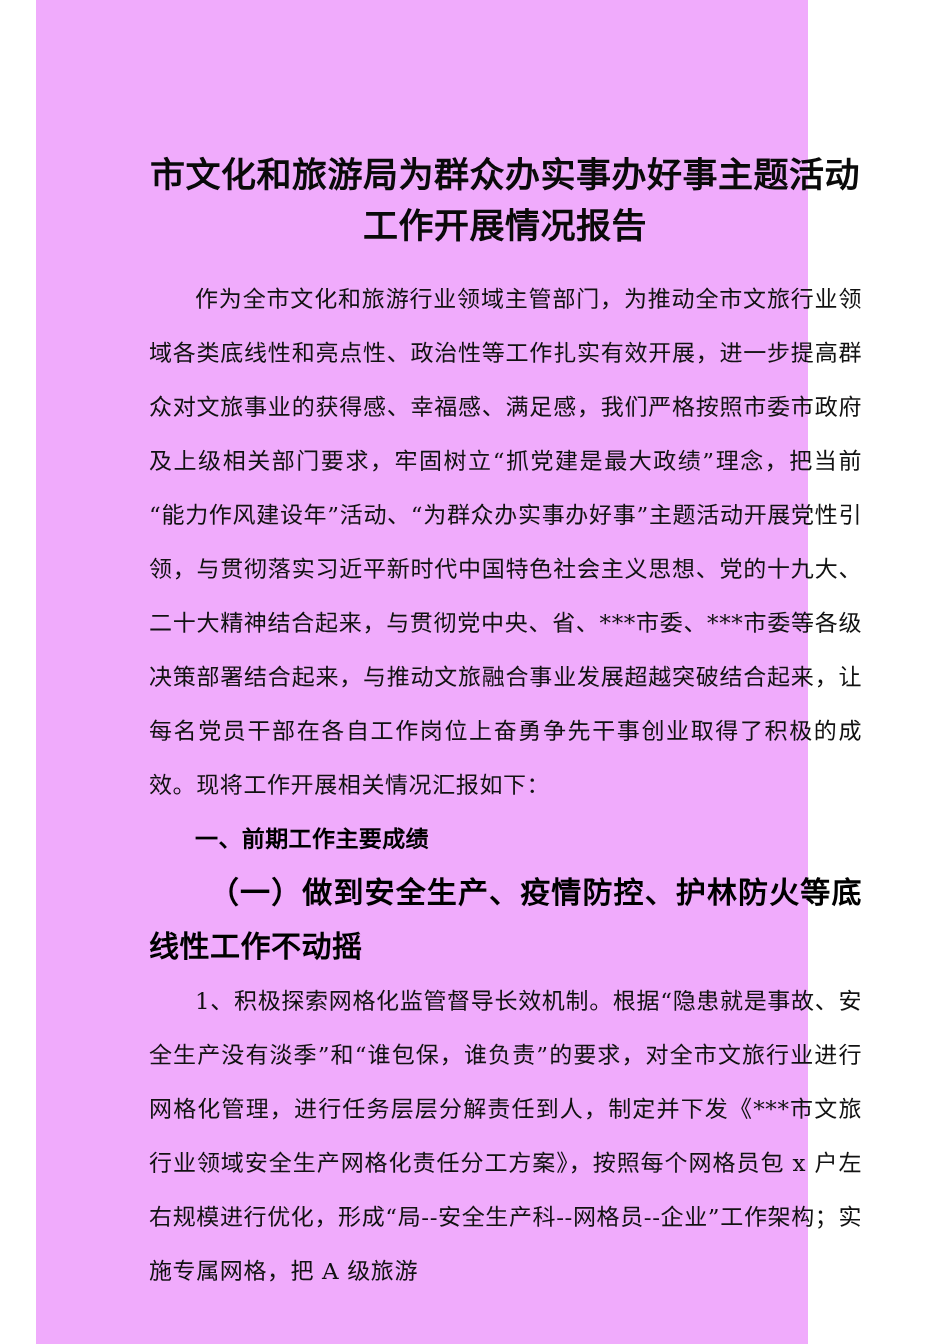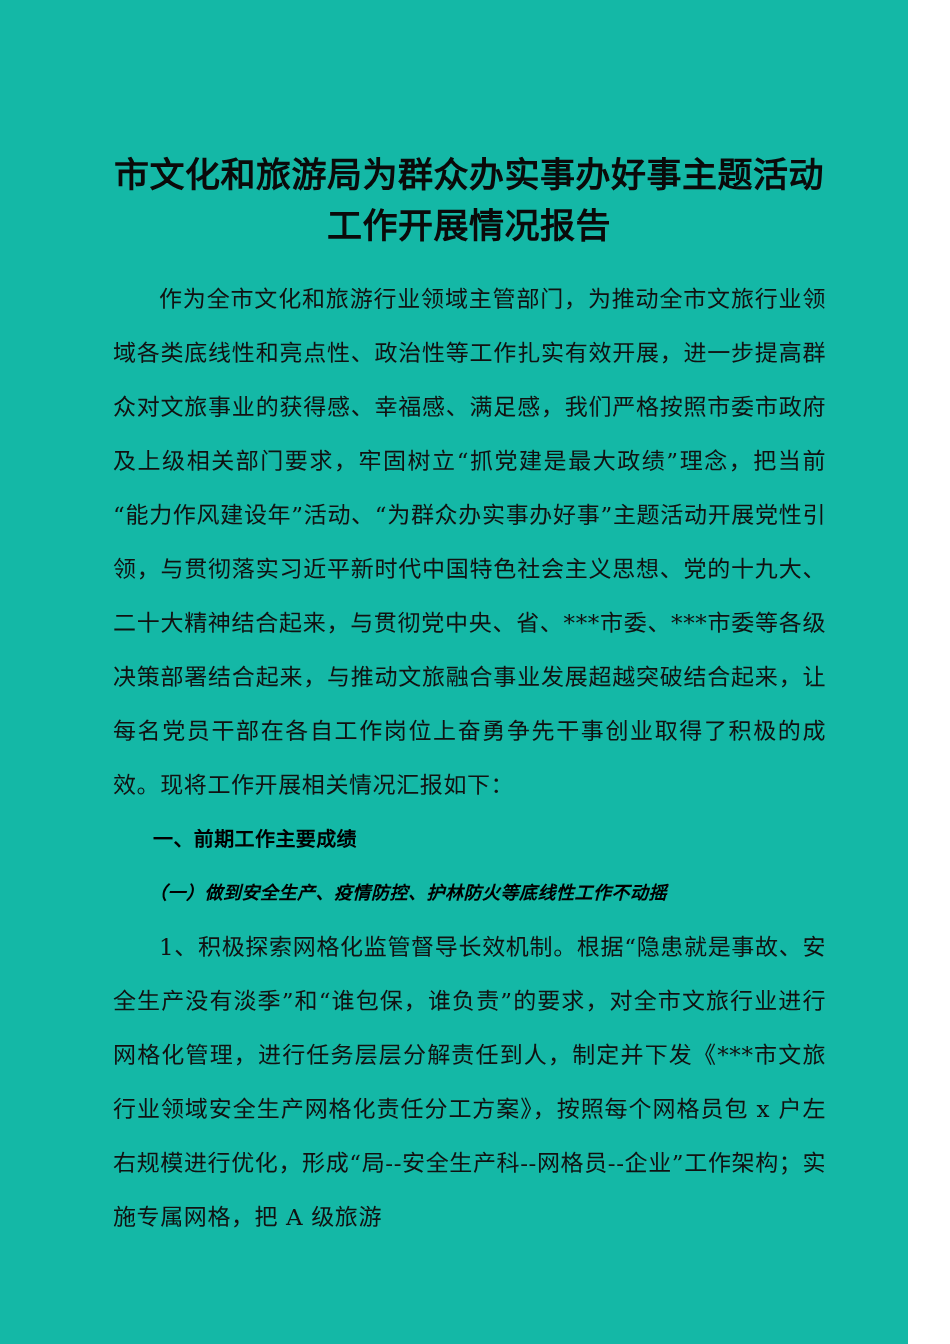--- a/index.html
+++ b/index.html
@@ -13,24 +13,25 @@
     width: 950px;
     height: 1344px;
     overflow: hidden;
     font-family: "DejaVu Serif", "Liberation Serif", serif;
     color: #000000;
     -webkit-font-smoothing: antialiased;
   }
 
   .page {
     position: relative;
-    width: 908px;
+    width: 772px;
     height: 1344px;
-    background: #14b8a6;
+    background: #f0abfc;
     box-sizing: border-box;
+    margin-left: 36px;
   }
 
   
   .doc-title {
     position: absolute;
     left: 108px;
     top: 126px;
     width: 722px;
     text-align: center;
     font-family: "DejaVu Serif", "Liberation Serif", serif;
@@ -62,45 +63,44 @@
     margin: 0;
     word-break: break-all;
   }
 
   .para.indent {
     text-indent: 2em;
   }
 
   
   .heading-1 {
-    font-family: Liberation Serif, serif;
-    font-size: 20px;
+    font-family: Liberation Sans, sans-serif;
+    font-size: 23px;
     line-height: 54px;
     font-weight: bold;
     letter-spacing: 0.4px;
     text-indent: 2em;
     color: #000000;
     margin: 0;
   }
 
   
   .heading-2 {
     font-family: "DejaVu Serif", "Liberation Serif", serif;
-    font-size: 18px;
+    font-size: 30px;
     line-height: 54px;
     font-weight: bold;
     letter-spacing: 0.5px;
     text-indent: 2em;
     text-align: justify;
     text-justify: inter-ideograph;
     text-align-last: left;
     color: #000000;
     margin: 0;
     word-break: break-all;
-    font-style: italic;
   }
 </style>
 </head>
 <body>
 
 <div class="page">
 
   <h1 class="doc-title">市文化和旅游局为群众办实事办好事主题活动
 工作开展情况报告</h1>
 

